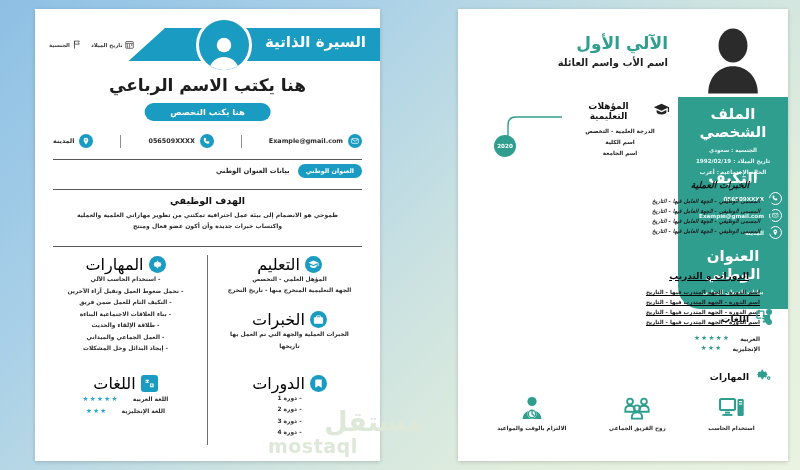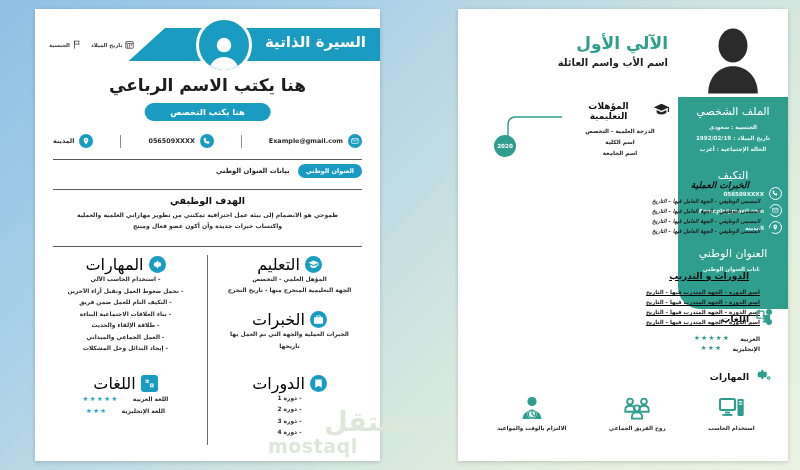--- a/index.html
+++ b/index.html
@@ -94,21 +94,21 @@
     border-bottom-left-radius:22px;
   }
   .r-photo{
     position:absolute;right:0;top:0;width:110px;height:88px;background:#ffffff;
     display:flex;align-items:flex-end;justify-content:center;
   }
   .r-photo svg{width:62px;height:74px;}
   .r-fname{position:absolute;right:120px;top:24px;font-size:17px;font-weight:bold;color:#2f9e8f;}
   .r-lname{position:absolute;right:120px;top:48px;font-size:10px;font-weight:bold;color:#1d1d1d;}
 
-  .r-sb-h{color:#ffffff;font-size:11px;font-weight:normal;text-align:center;}
+  .r-sb-h{color:#ffffff;font-size:15px;font-weight:bold;text-align:center;}
   .r-sb-l{color:#eafaf6;font-size:5.6px;font-weight:bold;text-align:center;line-height:1.95;}
   .r-sb-row{display:flex;align-items:center;justify-content:flex-start;gap:5px;direction:rtl;padding-right:6px;}
   .r-sb-ic{width:11px;height:11px;border-radius:50%;border:1px solid #fff;display:flex;align-items:center;justify-content:center;flex:0 0 auto;}
   .r-sb-ic svg{width:6.5px;height:6.5px;fill:#fff;}
   .r-sb-txt{color:#eafaf6;font-size:5.6px;font-weight:bold;}
 
   .r-block{position:absolute;}
   .r-sec{display:flex;align-items:center;gap:6px;direction:rtl;justify-content:flex-start;}
   .r-sec .t{font-size:9px;font-weight:bold;color:#111;}
   .r-sec .ic svg{width:17px;height:14px;fill:#2f9e8f;}

